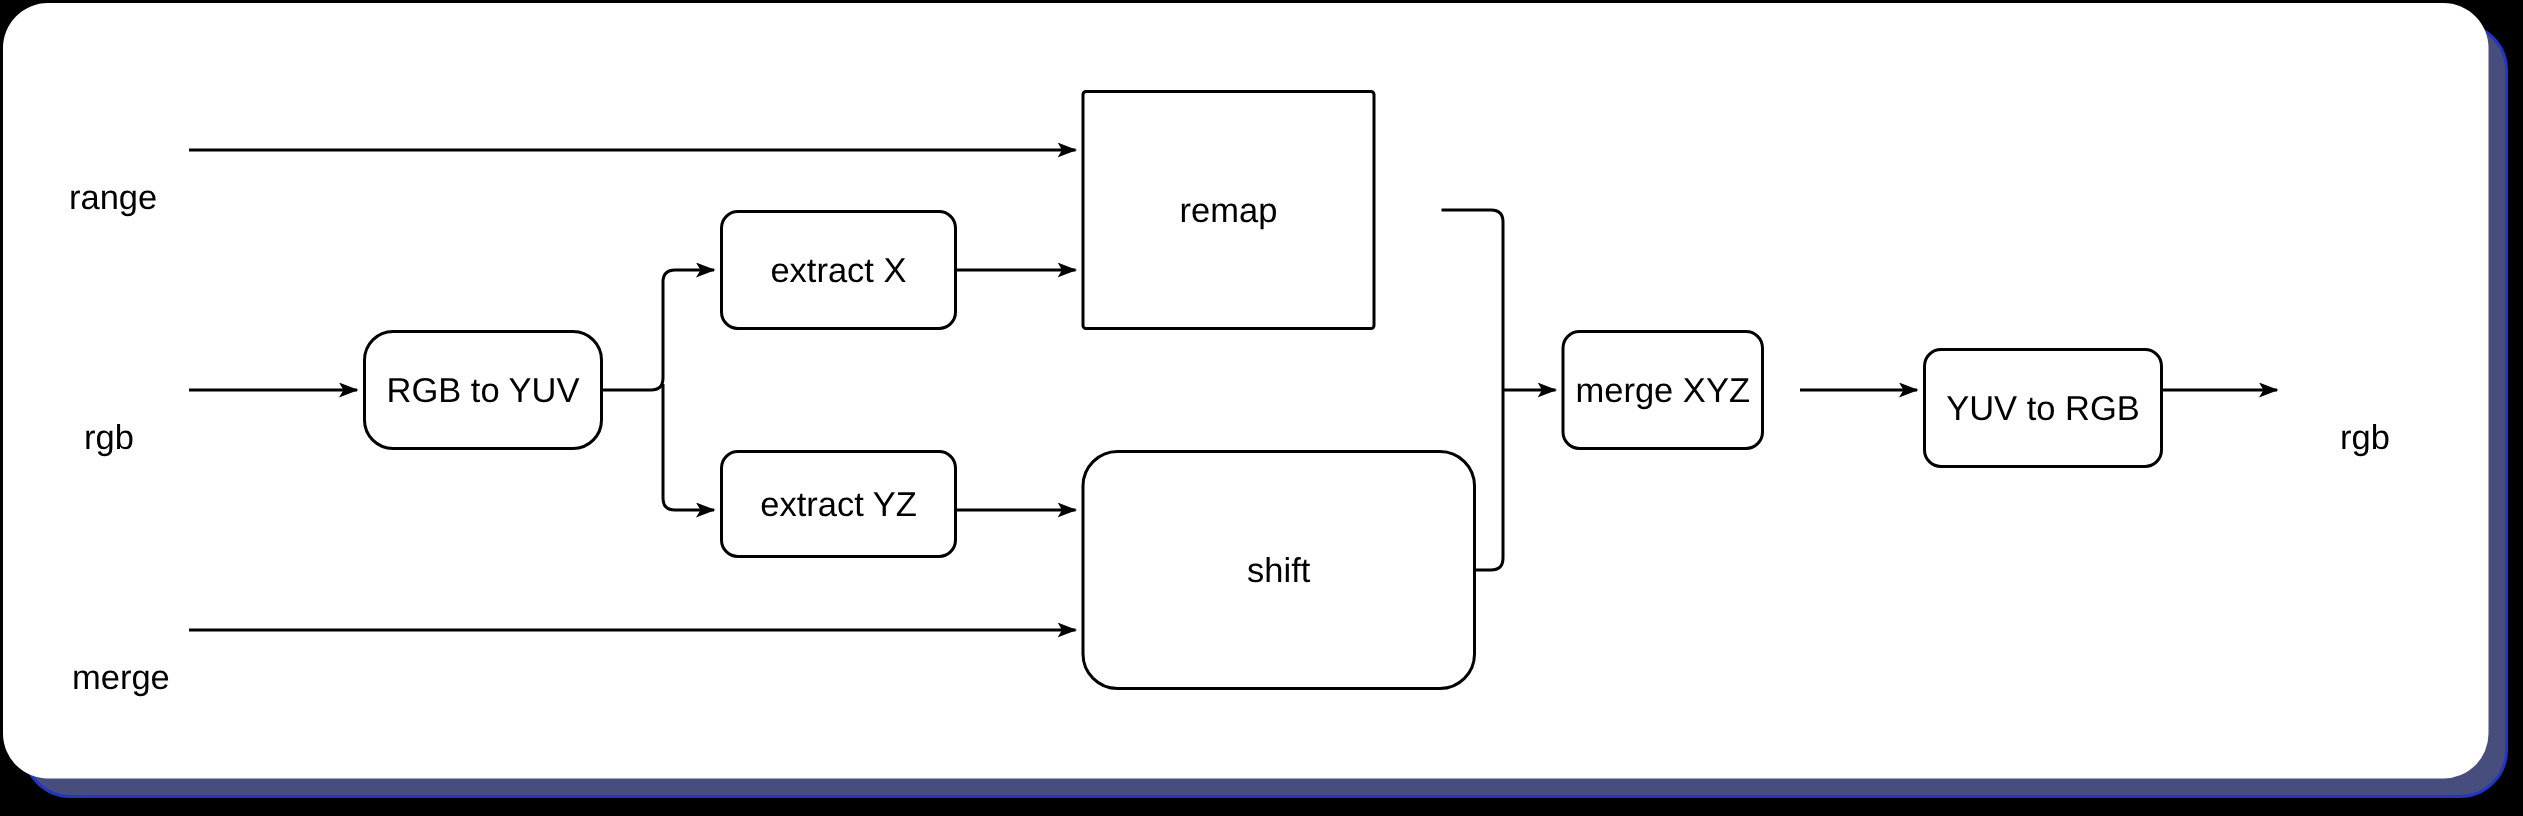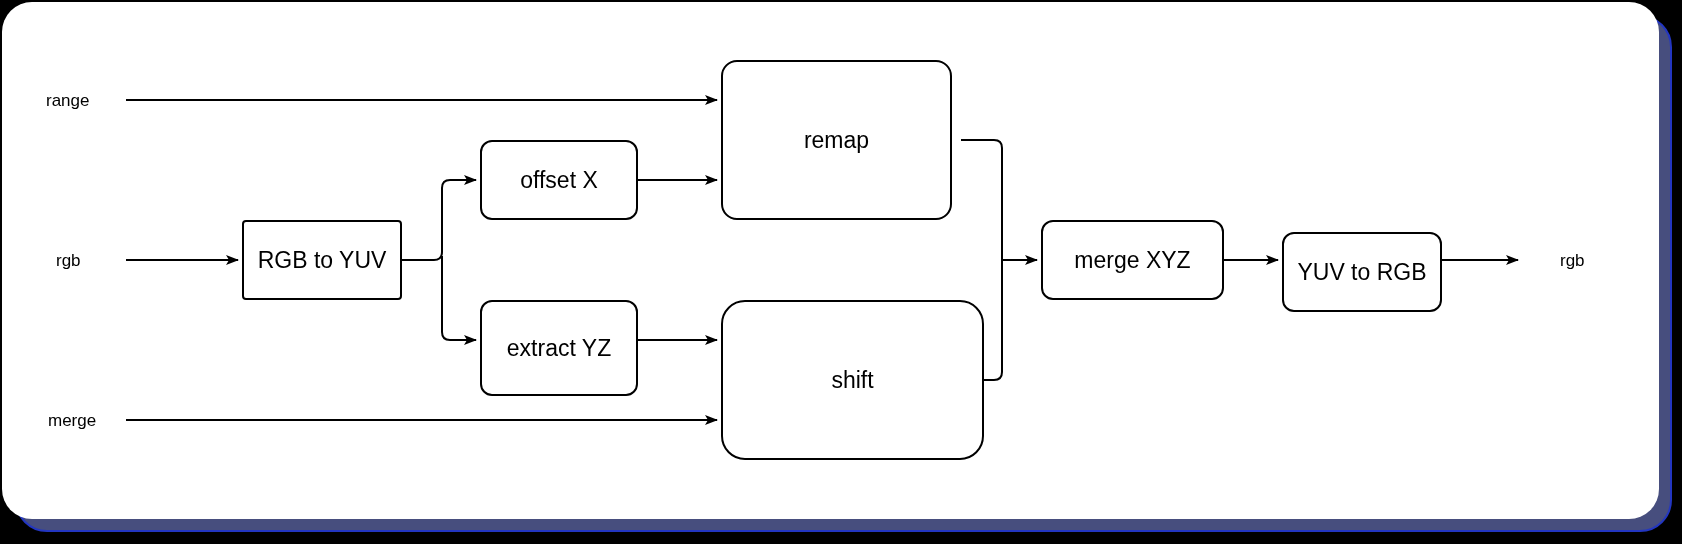--- a/index.html
+++ b/index.html
@@ -66,24 +66,25 @@
     align-items: center;
     justify-content: center;
     font-size: 23px;
     line-height: 1;
     color: var(--line);
     white-space: nowrap;
   }
   .io-label {
     position: absolute;
     transform: translateY(-50%);
-    font-size: 17px;
+    font-size: 23px;
     line-height: 1;
     color: var(--line);
     white-space: nowrap;
+    margin-top: 32px;
   }
 </style>
 </head>
 <body>
 
 <div id="app">
   <div class="card-shadow"></div>
   <div class="card"></div>
   <svg id="edge-layer" width="1682" height="544" viewBox="0 0 1682 544" xmlns="http://www.w3.org/2000/svg">
     <defs>
@@ -99,36 +100,36 @@
         <path d="M 638 180 L 717 180" class="edge" marker-end="url(#arrowhead)"></path>
         <path d="M 638 340 L 717 340" class="edge" marker-end="url(#arrowhead)"></path>
         <path d="M 126 420 L 717 420" class="edge" marker-end="url(#arrowhead)"></path>
         <path d="M 961 140 L 994 140 Q 1002 140 1002 148 L 1002 372 Q 1002 380 994 380 L 961 380" class="edge"></path>
         <path d="M 1002 260 L 1037 260" class="edge" marker-end="url(#arrowhead)"></path>
         <path d="M 1200 260 L 1278 260" class="edge" marker-end="url(#arrowhead)"></path>
         <path d="M 1442 260 L 1518 260" class="edge" marker-end="url(#arrowhead)"></path>
       </g>
   </svg>
   <div id="node-layer">
-      <div class="node" style="left: 242px; top: 220px; width: 160px; height: 80px; border-radius: 4px;">
+      <div class="node" style="left: 242px; top: 220px; width: 160px; height: 80px; border-radius: 20px;">
         <span>RGB to YUV</span>
       </div>
       <div class="node" style="left: 480px; top: 140px; width: 158px; height: 80px; border-radius: 12px;">
-        <span>offset X</span>
+        <span>extract X</span>
       </div>
-      <div class="node" style="left: 480px; top: 300px; width: 158px; height: 96px; border-radius: 12px;">
+      <div class="node" style="left: 480px; top: 300px; width: 158px; height: 72px; border-radius: 12px;">
         <span>extract YZ</span>
       </div>
-      <div class="node" style="left: 721px; top: 60px; width: 231px; height: 160px; border-radius: 16px;">
+      <div class="node" style="left: 721px; top: 60px; width: 196px; height: 160px; border-radius: 3px;">
         <span>remap</span>
       </div>
       <div class="node" style="left: 721px; top: 300px; width: 263px; height: 160px; border-radius: 24px;">
         <span>shift</span>
       </div>
-      <div class="node" style="left: 1041px; top: 220px; width: 183px; height: 80px; border-radius: 12px;">
+      <div class="node" style="left: 1041px; top: 220px; width: 135px; height: 80px; border-radius: 12px;">
         <span>merge XYZ</span>
       </div>
       <div class="node" style="left: 1282px; top: 232px; width: 160px; height: 80px; border-radius: 12px;">
         <span>YUV to RGB</span>
       </div>
       <div class="io-label" style="left: 46px; top: 100px;">range</div>
       <div class="io-label" style="left: 56px; top: 260px;">rgb</div>
       <div class="io-label" style="left: 48px; top: 420px;">merge</div>
       <div class="io-label" style="left: 1560px; top: 260px;">rgb</div>
     </div>

